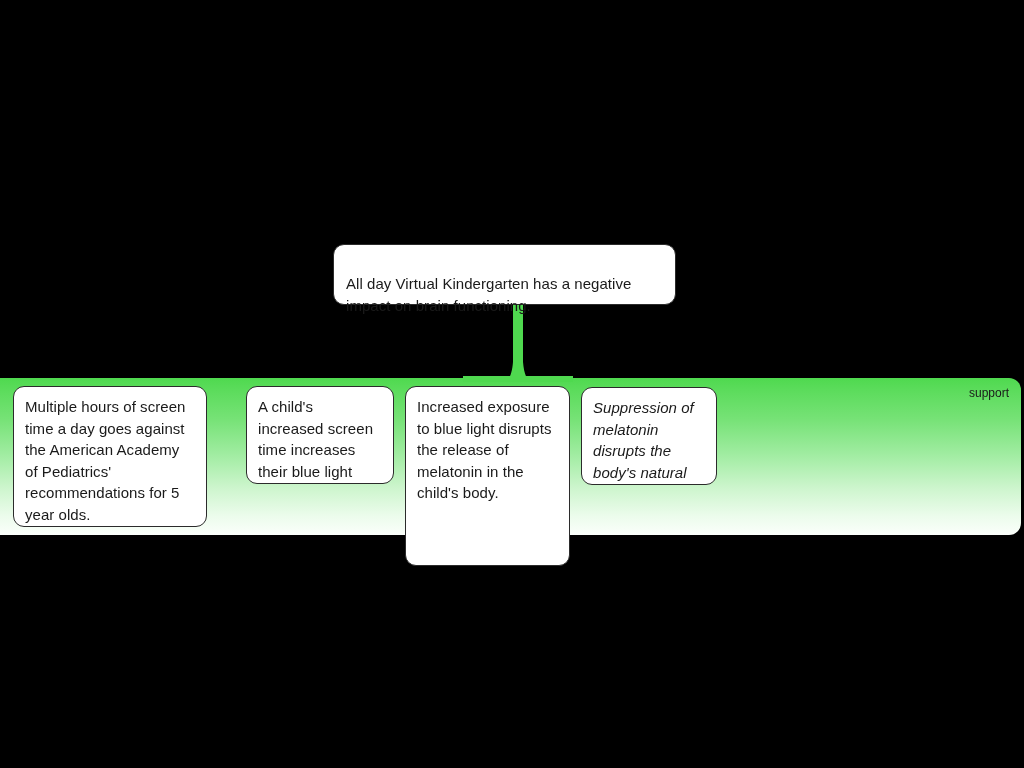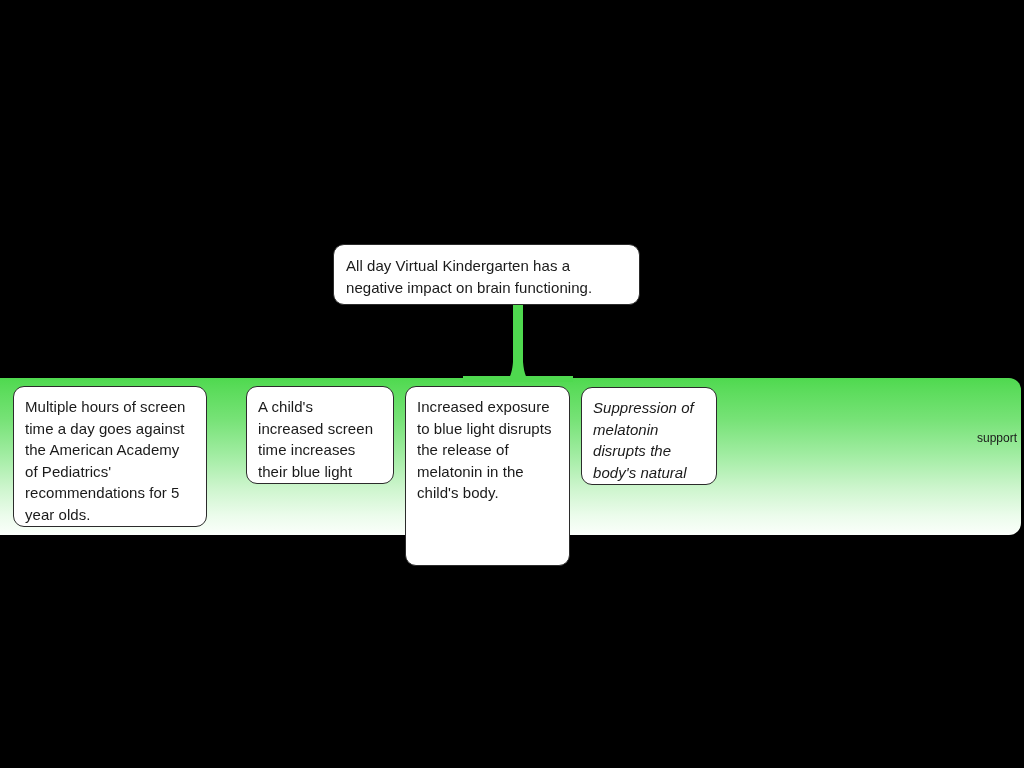--- a/index.html
+++ b/index.html
@@ -22,27 +22,27 @@
     width: 1024px;
     height: 768px;
     background: #000000;
   }
 
   
   .root-node {
     position: absolute;
     left: 333px;
     top: 244px;
-    width: 307px;
+    width: 343px;
     height: 61px;
     box-sizing: border-box;
     background: #ffffff;
     border: 1px solid #2b2b2b;
     border-radius: 11px;
-    padding: 10px 14px 0 12px;
+    padding: 28px 14px 0 12px;
     z-index: 6;
   }
   .root-text {
     font-size: 15px;
     line-height: 21.5px;
     color: #1a1a1a;
     letter-spacing: 0.05px;
   }
 
   
@@ -71,28 +71,27 @@
                 #5cdc5c 8%,
                 #76e276 26%,
                 #9fecA0 48%,
                 #cdf5cd 70%,
                 #ecfcec 88%,
                 #fbfffb 100%);
     z-index: 2;
   }
   .support-label {
     position: absolute;
-    right: 4px;
+    right: 12px;
     top: 386px;
     font-size: 12px;
     line-height: 14px;
     color: #1a1a1a;
     z-index: 5;
     padding-right: 3px;
-    margin-top: 45px;
   }
 
   
   .leaf {
     position: absolute;
     box-sizing: border-box;
     background: #ffffff;
     border: 1px solid #2b2b2b;
     border-radius: 11px;
     padding: 9px 11px 0 11px;

